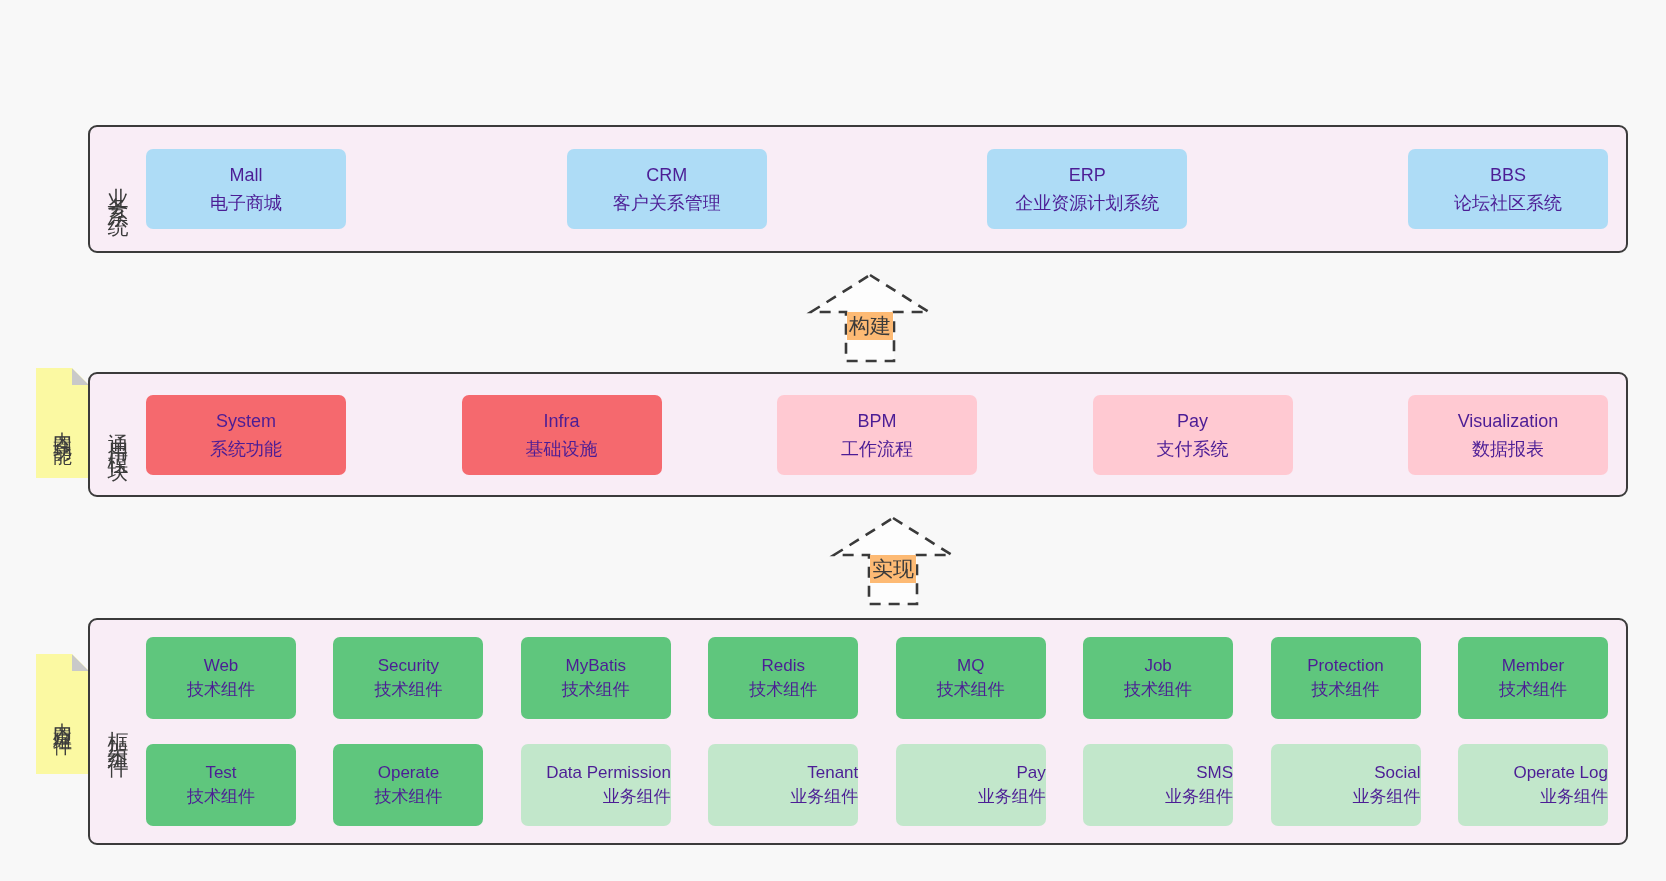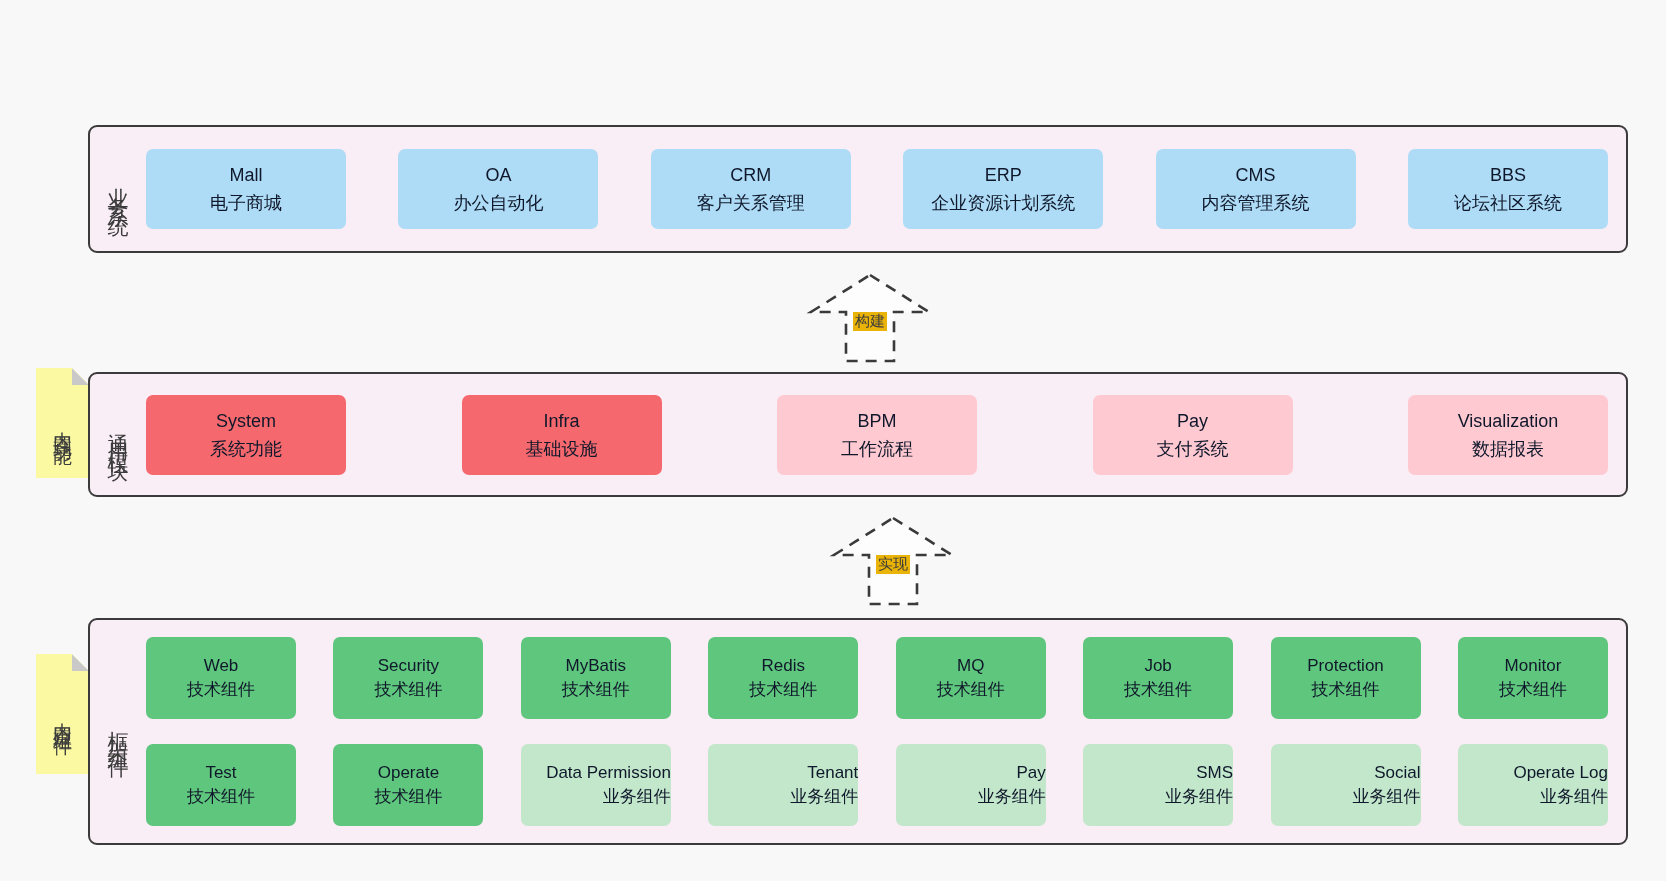--- a/index.html
+++ b/index.html
@@ -40,21 +40,21 @@
     flex:1; display:flex; flex-direction:column;
     justify-content:center; gap:25px; padding-right:18px;
   }
   .band-3 .boxes-row { flex:none; padding-right:0; }
 
   
   .box {
     border-radius:7px;
     display:flex; flex-direction:column;
     align-items:center; justify-content:center;
-    text-align:center; color:#0f172a;
+    text-align:center; color:#4c1d95;
   }
   .band-1 .box, .band-2 .box { width:200px; height:80px; font-size:18px; line-height:28px; }
   .band-3 .box { width:150px; height:82px; font-size:17px; line-height:24px; }
 
   .blue   { background:#aedcf6; }
   .red    { background:#f5696e; }
   .pink   { background:#ffc9d2; }
   .gdark  { background:#5fc67d; }
   .glight { background:#c2e7cb;align-items:flex-end; }
 
@@ -77,51 +77,43 @@
     font-size:19px; letter-spacing:5px; color:#3b3b3b; padding-top:6px;
   }
 
   
   .arrow { position:absolute; width:124px; height:92px; }
   .arrow-1 { left:808px; top:272px; }
   .arrow-2 { left:831px; top:515px; }
   .arrow svg { position:absolute; inset:0; overflow:visible; }
   .arrow-label {
     position:absolute; left:50%; top:40px; transform:translateX(-50%);
-    font-size:15px; color:#3b3b3b; white-space:nowrap;
-    background:#eab308; padding:0 2px;
+    font-size:21px; color:#3b3b3b; white-space:nowrap;
+    background:#fdba74; padding:0 2px;
   }
 </style>
 </head>
 <body>
 
 <div class="stage">
 
   <div class="band band-1">
     <div class="band-label">业务系统</div>
     <div class="boxes-row">
       <div class="box blue">
         <span>Mall</span>
         <span>电子商城</span>
       </div>
       <div class="box blue">
-        <span>OA</span>
-        <span>办公自动化</span>
-      </div>
-      <div class="box blue">
         <span>CRM</span>
         <span>客户关系管理</span>
       </div>
       <div class="box blue">
         <span>ERP</span>
         <span>企业资源计划系统</span>
-      </div>
-      <div class="box blue">
-        <span>CMS</span>
-        <span>内容管理系统</span>
       </div>
       <div class="box blue">
         <span>BBS</span>
         <span>论坛社区系统</span>
       </div>
     </div>
   </div>
 
   <div class="arrow arrow-1">
     <svg viewBox="0 0 124 92">
@@ -197,21 +189,21 @@
         </div>
         <div class="box gdark">
           <span>Job</span>
           <span>技术组件</span>
         </div>
         <div class="box gdark">
           <span>Protection</span>
           <span>技术组件</span>
         </div>
         <div class="box gdark">
-          <span>Monitor</span>
+          <span>Member</span>
           <span>技术组件</span>
         </div>
       </div>
       <div class="boxes-row">
         <div class="box gdark">
           <span>Test</span>
           <span>技术组件</span>
         </div>
         <div class="box gdark">
           <span>Operate</span>

